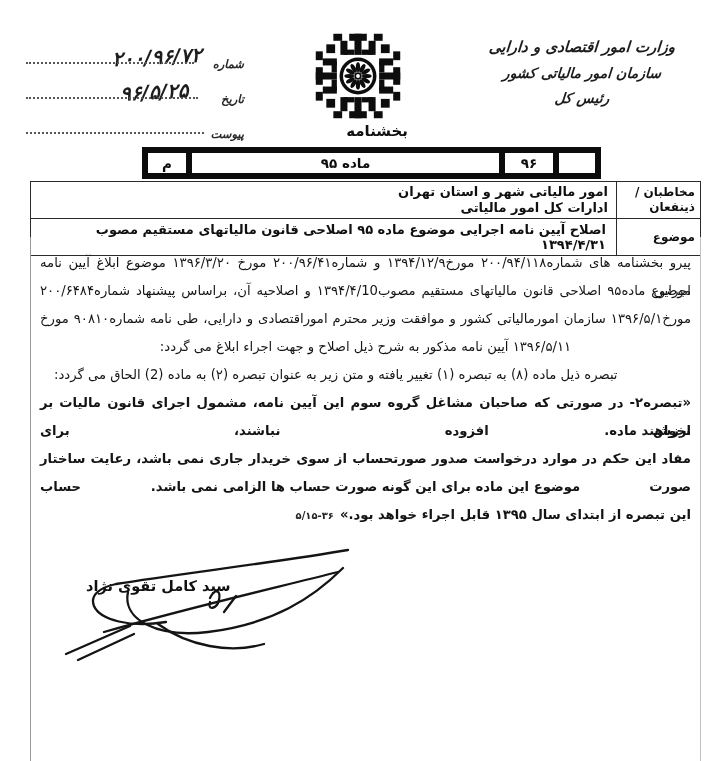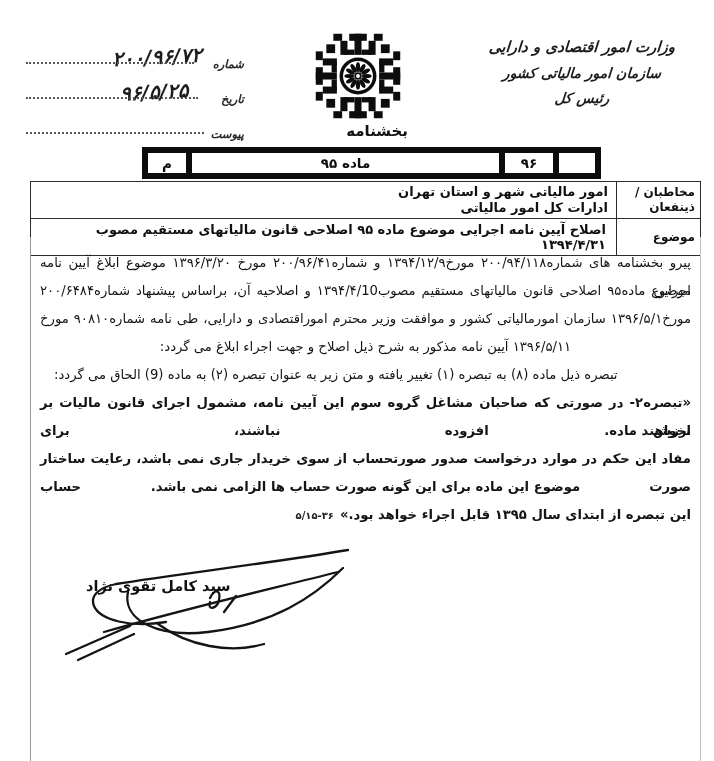--- a/index.html
+++ b/index.html
@@ -201,21 +201,21 @@
       <td class="it-value subj-cell">اصلاح آیین نامه اجرایی موضوع  ماده ۹۵ اصلاحی قانون مالیاتهای مستقیم مصوب ۱۳۹۴/۴/۳۱</td>
     </tr>
   </tbody>
     </table>
 
   <div class="body-box">
     <div class="bline al-j">پیرو بخشنامه های شماره۲۰۰/۹۴/۱۱۸ مورخ۱۳۹۴/۱۲/۹ و شماره۲۰۰/۹۶/۴۱ مورخ ۱۳۹۶/۳/۲۰ موضوع ابلاغ آیین نامه اجرایی</div>
     <div class="bline al-j">موضوع ماده۹۵ اصلاحی قانون مالیاتهای مستقیم مصوب۱۳۹۴/۴/10 و اصلاحیه آن، براساس پیشنهاد شماره۲۰۰/۶۴۸۴</div>
     <div class="bline al-j">مورخ۱۳۹۶/۵/۱ سازمان امورمالیاتی کشور و موافقت وزیر محترم اموراقتصادی و دارایی، طی نامه شماره۹۰۸۱۰ مورخ</div>
     <div class="bline al-c">۱۳۹۶/۵/۱۱ آیین نامه مذکور به شرح ذیل اصلاح و جهت اجراء ابلاغ می گردد:</div>
-    <div class="bline al-l">تبصره ذیل ماده (۸) به تبصره (۱) تغییر یافته و متن زیر به عنوان تبصره (۲) به ماده (9) الحاق می گردد:</div>
+    <div class="bline al-l">تبصره ذیل ماده (۸) به تبصره (۱) تغییر یافته و متن زیر به عنوان تبصره (۲) به ماده (2) الحاق می گردد:</div>
     <div class="bline al-j w-b">«تبصره۲- در صورتی که صاحبان مشاغل گروه سوم این آیین نامه، مشمول اجرای قانون مالیات بر ارزش افزوده نباشند، برای</div>
     <div class="bline al-r w-b">نخواهند ماده.</div>
     <div class="bline al-j w-b">مفاد این حکم در موارد درخواست صدور صورتحساب از سوی خریدار جاری نمی باشد، رعایت ساختار صورت حساب</div>
     <div class="bline al-c w-b">موضوع این ماده برای این گونه صورت حساب ها الزامی نمی باشد.</div>
     <div class="bline al-r w-b">
       <span>این تبصره از ابتدای سال ۱۳۹۵ قابل اجراء خواهد بود.»</span><span class="ref-code">۵/۱۵-۳۶</span>
     </div>
   </div>
 
   <div class="sig-block">

